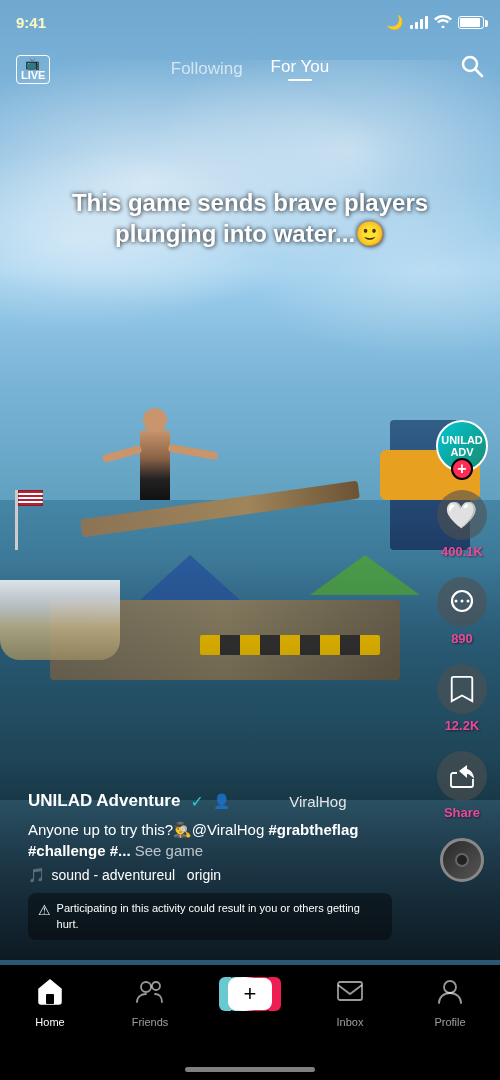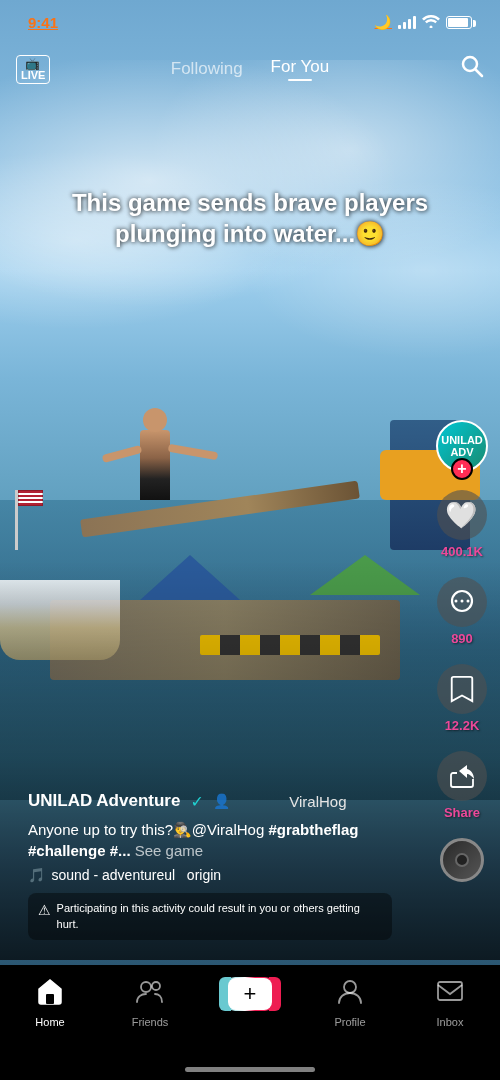--- a/index.html
+++ b/index.html
@@ -203,24 +203,23 @@
     }
 
     
     .status-bar {
       position: absolute;
       top: 0; left: 0; right: 0;
       height: 44px;
       display: flex;
       align-items: center;
       justify-content: space-between;
-      padding: 0 28px;
+      padding: 0 16px;
       z-index: 100;
-      color: #f97316;
-      text-decoration: underline;
+      color: #fef9c3;
     }
     .status-time {
       font-size: 15px;
       font-weight: 600;
     }
     .status-icons {
       display: flex;
       align-items: center;
       gap: 6px;
     }
@@ -762,32 +761,32 @@
     <div class="plus-button">
       <div class="plus-center">
         <span class="plus-sign">+</span>
       </div>
     </div>
   </div>
 
   <div class="nav-item">
     <div class="nav-icon inactive">
       <svg width="28" height="28" viewBox="0 0 28 28" fill="none">
-        <circle cx="14" cy="10" r="6" stroke="rgba(255,255,255,0.6)" stroke-width="1.8"></circle>
-        <path d="M3 26c0-6 5-10 11-10s11 4 11 10" stroke="rgba(255,255,255,0.6)" stroke-width="1.8" stroke-linecap="round"></path>
-      </svg>
-    </div>
-    <span class="nav-label inactive">Profile</span>
-  </div>
-
-  <div class="nav-item">
-    <div class="nav-icon inactive">
-      <svg width="28" height="28" viewBox="0 0 28 28" fill="none">
         <rect x="2" y="5" width="24" height="18" rx="2" stroke="rgba(255,255,255,0.6)" stroke-width="1.8"></rect>
         <path d="M2 8l12 9 12-9" stroke="rgba(255,255,255,0.6)" stroke-width="1.8"></path>
         <rect x="3" y="6" width="8" height="6" rx="1" fill="#000" opacity="0.01"></rect>
       </svg>
     </div>
     <span class="nav-label inactive">Inbox</span>
   </div>
+
+  <div class="nav-item">
+    <div class="nav-icon inactive">
+      <svg width="28" height="28" viewBox="0 0 28 28" fill="none">
+        <circle cx="14" cy="10" r="6" stroke="rgba(255,255,255,0.6)" stroke-width="1.8"></circle>
+        <path d="M3 26c0-6 5-10 11-10s11 4 11 10" stroke="rgba(255,255,255,0.6)" stroke-width="1.8" stroke-linecap="round"></path>
+      </svg>
+    </div>
+    <span class="nav-label inactive">Profile</span>
+  </div>
 </div>
 
 <div class="home-indicator"></div>
 
 </body></html>

